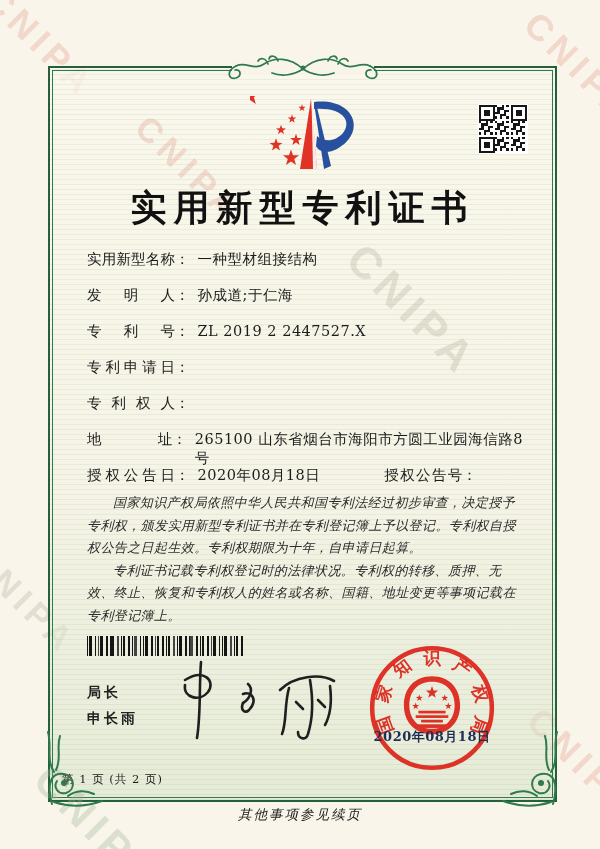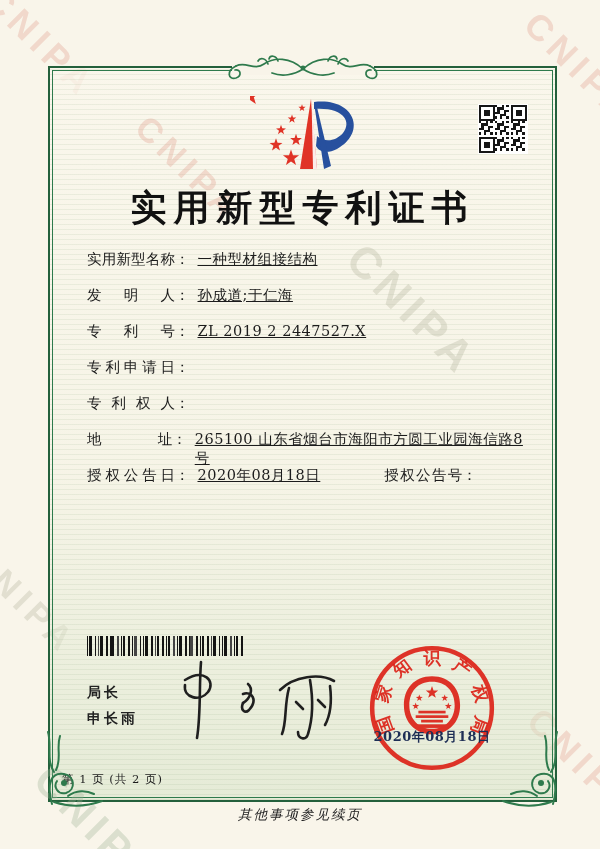--- a/index.html
+++ b/index.html
@@ -34,21 +34,21 @@
   .qr div{margin:0;}
   .qr .d{background:#161616;}
 
   .title{position:absolute;left:0;top:116px;width:100%;text-align:center;
          font-size:36px;font-weight:bold;letter-spacing:7px;color:#111;}
 
   .fields{position:absolute;left:37px;top:182px;width:440px;}
   .frow{display:flex;align-items:baseline;height:20px;margin-bottom:16px;font-size:14.5px;}
   .flabel{display:inline-block;width:88px;text-align:justify;text-align-last:justify;}
   .fcolon{margin-right:8px;}
-  .fvalue{letter-spacing:0.5px;text-decoration:underline;}
+  .fvalue{letter-spacing:0.5px;}
   .fpair2{margin-left:64px;display:flex;align-items:center;}
   .fpair2 .flabel{width:78px;}
 
   .paras{position:absolute;left:37px;top:424px;width:436px;font-size:13px;line-height:1.74;
          font-style:italic;color:#2b2b2b;letter-spacing:0.4px;}
   .paras p{margin:0;text-indent:2em;}
 
   .barcode{position:absolute;left:37px;top:568px;width:158px;height:20px;display:flex;overflow:hidden;}
   .barcode i{display:block;height:100%;}
 
@@ -616,20 +616,24 @@
         <span class="flabel">授权公告日</span>
           <span class="fcolon">：</span>
         <span class="fvalue">2020年08月18日</span>
         <span class="fpair2">
           <span class="flabel">授权公告号</span>
             <span class="fcolon">：</span>
         </span>
       </div>
     </div>
 
+    <div class="paras">
+      <p>国家知识产权局依照中华人民共和国专利法经过初步审查，决定授予专利权，颁发实用新型专利证书并在专利登记簿上予以登记。专利权自授权公告之日起生效。专利权期限为十年，自申请日起算。</p>
+      <p>专利证书记载专利权登记时的法律状况。专利权的转移、质押、无效、终止、恢复和专利权人的姓名或名称、国籍、地址变更等事项记载在专利登记簿上。</p>
+    </div>
 
     <div class="barcode" id="barcode">
         <i style="width: 1px; margin-right: 1px; background: rgb(20, 20, 20);"></i>
         <i style="width: 3px; margin-right: 3px; background: rgb(20, 20, 20);"></i>
         <i style="width: 2px; margin-right: 2px; background: rgb(20, 20, 20);"></i>
         <i style="width: 1px; margin-right: 1px; background: rgb(68, 68, 68);"></i>
         <i style="width: 3px; margin-right: 3px; background: rgb(20, 20, 20);"></i>
         <i style="width: 2px; margin-right: 2px; background: rgb(20, 20, 20);"></i>
         <i style="width: 1px; margin-right: 1px; background: rgb(20, 20, 20);"></i>
         <i style="width: 3px; margin-right: 3px; background: rgb(20, 20, 20);"></i>

